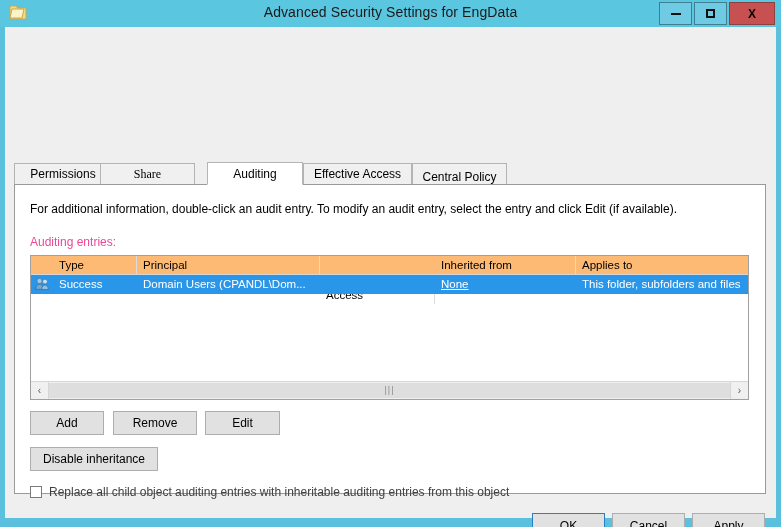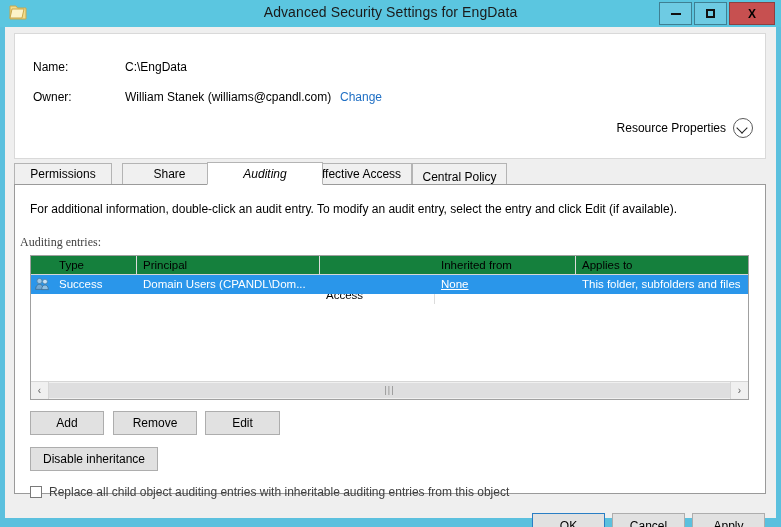--- a/index.html
+++ b/index.html
@@ -194,43 +194,42 @@
     box-sizing: border-box;
   }
   .info-text {
     position: absolute;
     left: 15px; top: 17px;
     font-size: 12px;
     color: #000;
   }
   .entries-label {
     position: absolute;
-    left: 5px; top: 50px;
-    font-size: 12px;
-    color: #404040;
-    font-family: Liberation Serif, serif;
+    left: 15px; top: 50px;
+    font-size: 12px;
+    color: #ec4899;
   }
 
   
   .listview {
     position: absolute;
     left: 15px; top: 70px;
     width: 719px;
     height: 145px;
     border: 1px solid #a0a0a0;
     box-sizing: border-box;
     background: #ffffff;
     overflow: hidden;
   }
   .lv-header {
     position: absolute;
     left: 0; top: 0;
     width: 100%;
     height: 19px;
-    background: #15803d;
+    background: #fdba74;
     border-bottom: 1px solid #d6d6d6;
     box-sizing: border-box;
   }
   .lv-col {
     position: absolute;
     top: 0;
     height: 18px;
     line-height: 18px;
     font-size: 11.5px;
     color: #000;
@@ -381,42 +380,29 @@
           </span>
       </div>
       <div class="win-btn close">
         <span class="glyph">X</span>
       </div>
     </div>
   </div>
 
   <div class="client">
 
-    <div class="header-box">
-      <span class="field-label" style="left:18px; top:26px;">Name:</span>
-      <span class="field-value" style="left:110px; top:26px;">C:\EngData</span>
-
-      <span class="field-label" style="left:18px; top:56px;">Owner:</span>
-      <span class="field-value" style="left:110px; top:56px;">William Stanek (williams@cpandl.com)</span>
-      <span class="link" style="left:325px; top:56px;">Change</span>
-
-      <div class="resprops">
-        <span>Resource Properties</span>
-        <span class="chev-circle"></span>
-      </div>
-    </div>
 
     <div class="tabstrip">
       <div class="tab" style="left:0px; width:98px;">
         <span>Permissions</span>
       </div>
-      <div class="tab" style="left:108px; width:95px;">
+      <div class="tab" style="left:86px; width:95px;font-family:Liberation Serif, serif;">
         <span>Share</span>
       </div>
-      <div class="tab active" style="left:193px; width:116px; top:-1px;font-style:italic;">
+      <div class="tab active" style="left:193px; width:96px; top:-1px;">
         <span>Auditing</span>
       </div>
       <div class="tab" style="left:289px; width:109px;">
         <span>Effective Access</span>
       </div>
       <div class="tab" style="left:398px; width:95px;align-items:flex-end;">
         <span>Central Policy</span>
       </div>
     </div>
 

